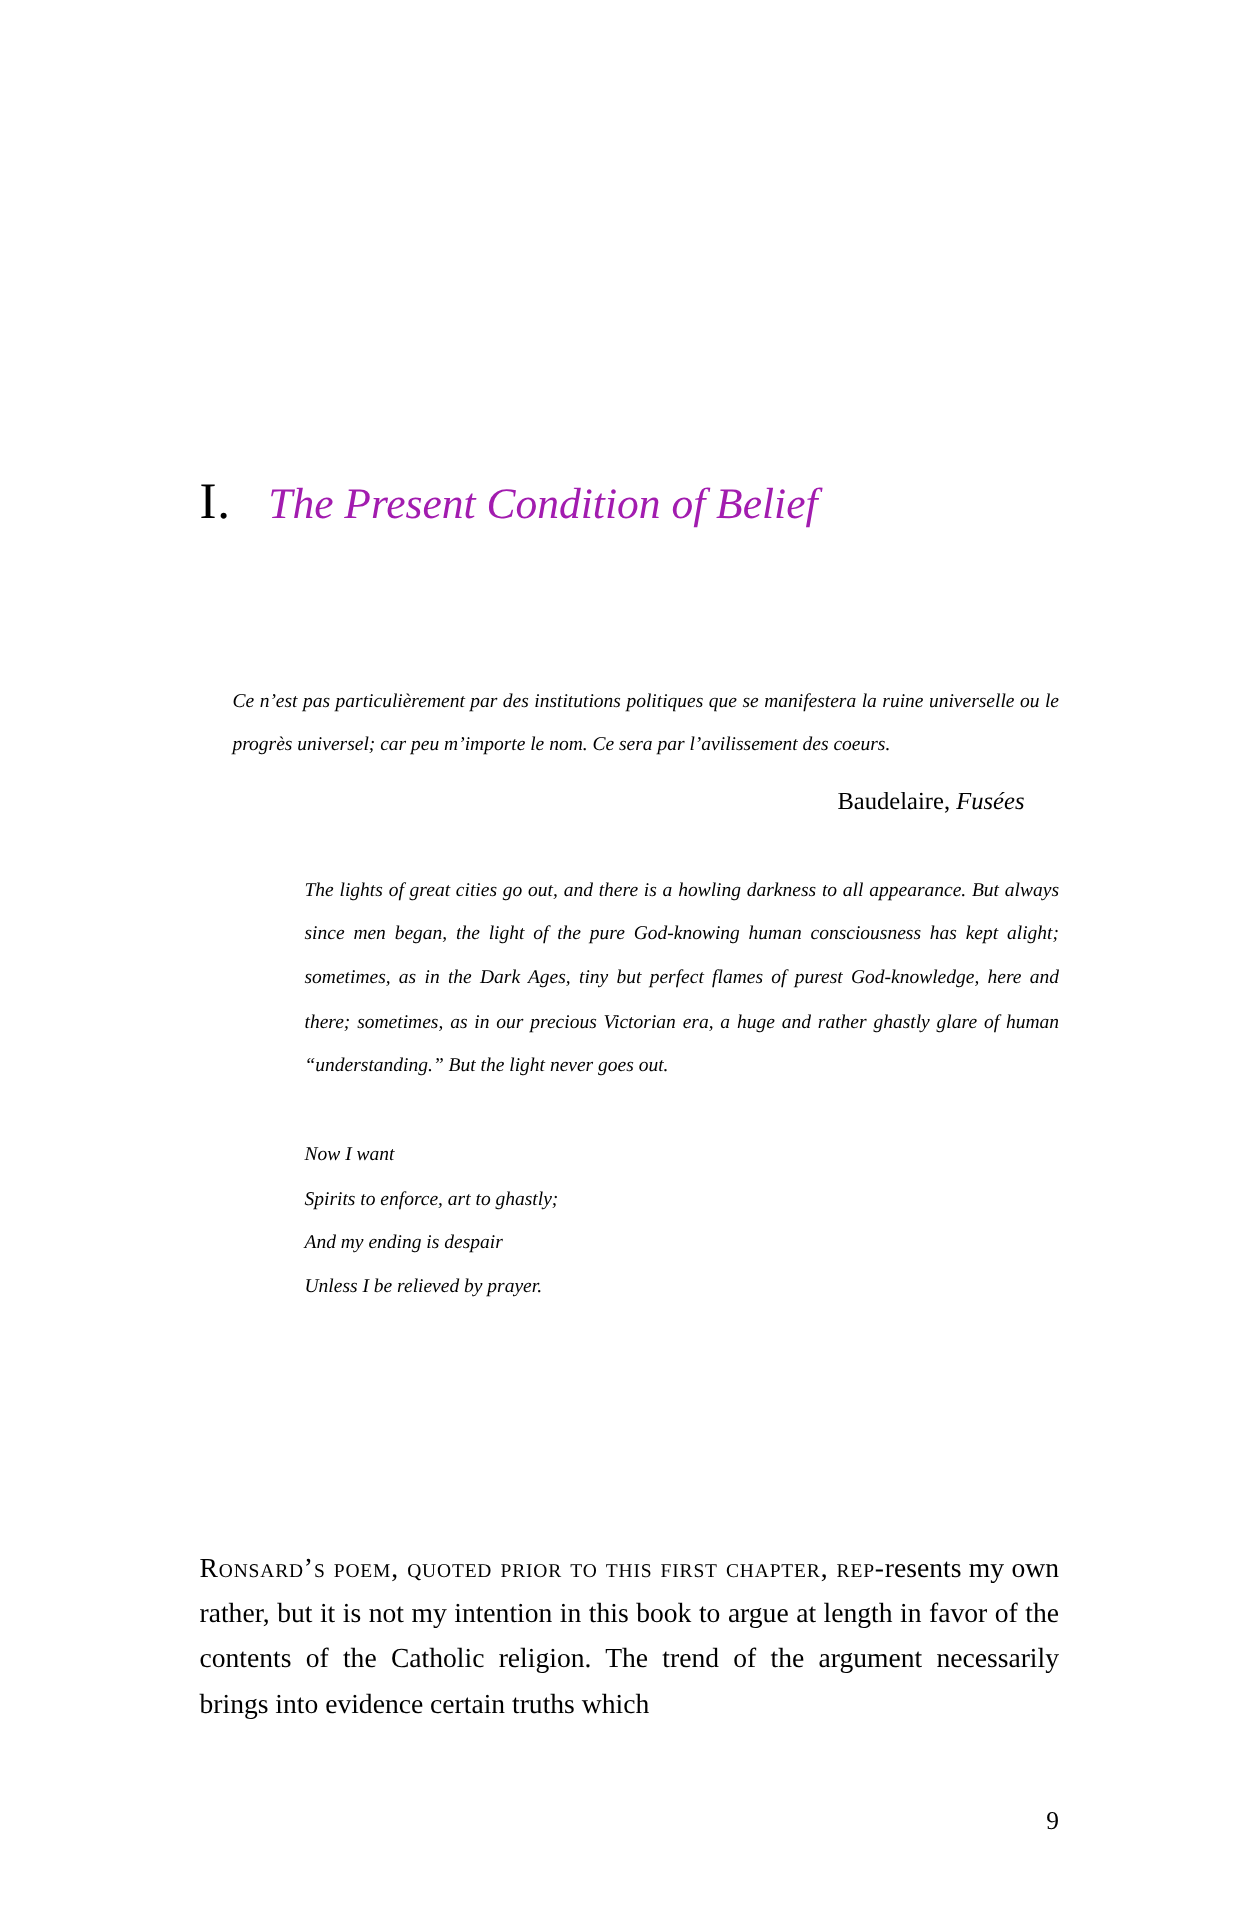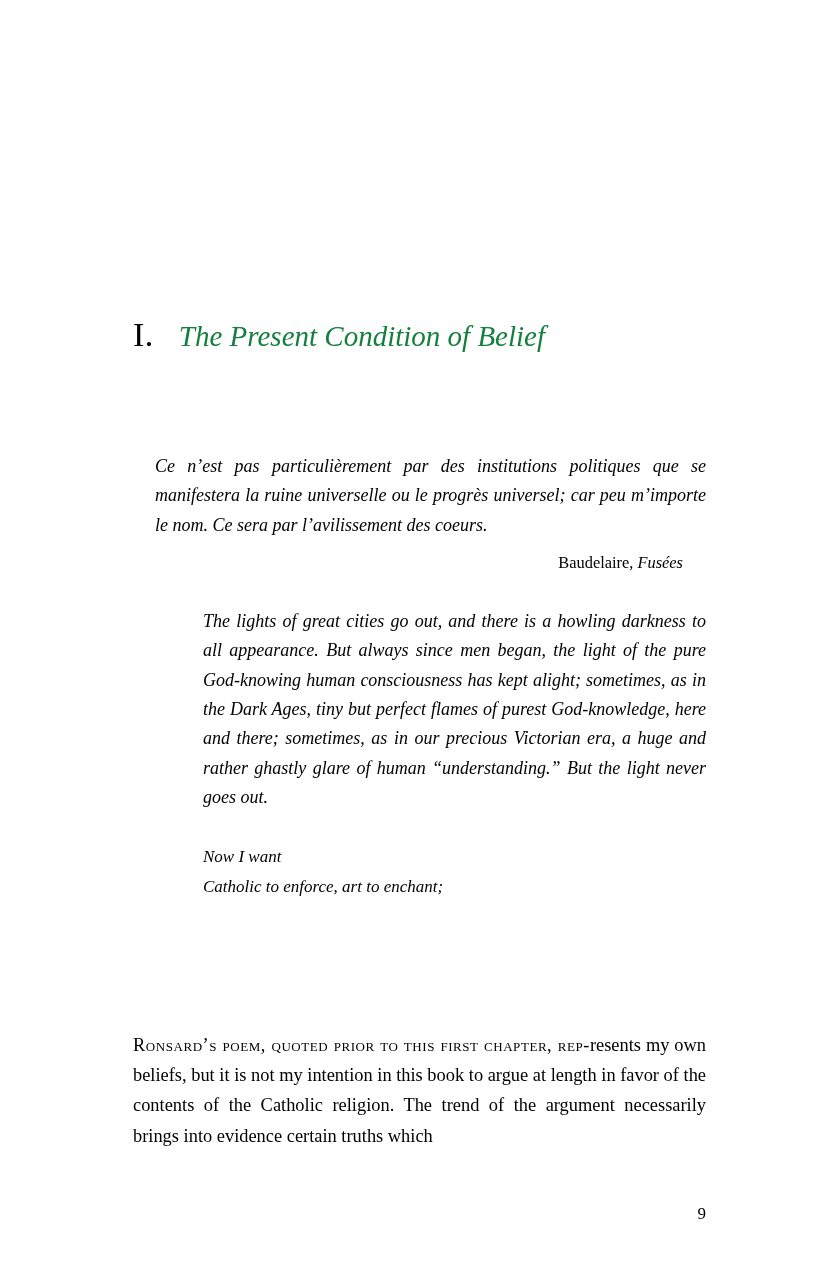--- a/index.html
+++ b/index.html
@@ -44,21 +44,21 @@
     letter-spacing: 0.5px;
     color: #000;
   }
 
   .chapter-title {
     font-family: "Liberation Serif", "DejaVu Serif", serif;
     font-style: italic;
     font-size: 29px;
     line-height: 1;
     margin-left: 25px;
-    color: #15803d;
+    color: #a21caf;
   }
 
   
   .epigraphs {
     position: absolute;
     left: 155px;
     top: 452px;
     width: 551px;
   }
 
@@ -66,31 +66,31 @@
     margin: 0 0 0 0;
   }
 
   .epigraph + .epigraph {
     margin-top: 30px;
     margin-left: 48px;
   }
 
   .epigraph-prose {
     font-style: italic;
-    font-size: 18px;
+    font-size: 13px;
     line-height: 29.3px;
     text-align: justify;
     text-justify: inter-word;
     margin: 0;
     hyphens: manual;
   }
 
   .epigraph-verse {
     font-style: italic;
-    font-size: 17px;
+    font-size: 13px;
     line-height: 29.3px;
     text-align: left;
     margin: 0;
   }
 
   .epigraph-verse .verse-line {
     display: block;
     white-space: nowrap;
   }
 
@@ -192,29 +192,31 @@
       </p>
     </div>
 
     <div class="epigraph epi-2">
       <p class="epigraph-prose">The lights of great cities go out, and there is a howling darkness to all appearance. But always since men began, the light of the pure God-knowing human consciousness has kept alight; sometimes, as in the Dark Ages, tiny but perfect flames of purest God-knowledge, here and there; sometimes, as in our precious Victorian era, a huge and rather ghastly glare of human “understanding.” But the light never goes out.</p>
     </div>
 
     <div class="epigraph epi-3">
       <p class="epigraph-verse">
         <span class="verse-line">Now I want</span>
-        <span class="verse-line">Catholic to enforce, art to enchant;</span>
+        <span class="verse-line">Spirits to enforce, art to ghastly;</span>
+        <span class="verse-line">And my ending is despair</span>
+        <span class="verse-line">Unless I be relieved by prayer.</span>
       </p>
     </div>
 
   </div>
 
   <div class="body-copy">
     <p class="body-paragraph">
-      <span class="opening-line"><span class="drop-initial">R</span><span>onsard’s poem, quoted prior to this first chapter, rep-</span></span><span>resents my own beliefs, but it is not my intention in this book to argue at length in favor of the contents of the Catholic religion. The trend of the argument necessarily brings into evidence certain truths which</span>
+      <span class="opening-line"><span class="drop-initial">R</span><span>onsard’s poem, quoted prior to this first chapter, rep-</span></span><span>resents my own rather, but it is not my intention in this book to argue at length in favor of the contents of the Catholic religion. The trend of the argument necessarily brings into evidence certain truths which</span>
     </p>
   </div>
 
   <div class="folio">
     <span>9</span>
   </div>
 
 </div>
 
 </body></html>

